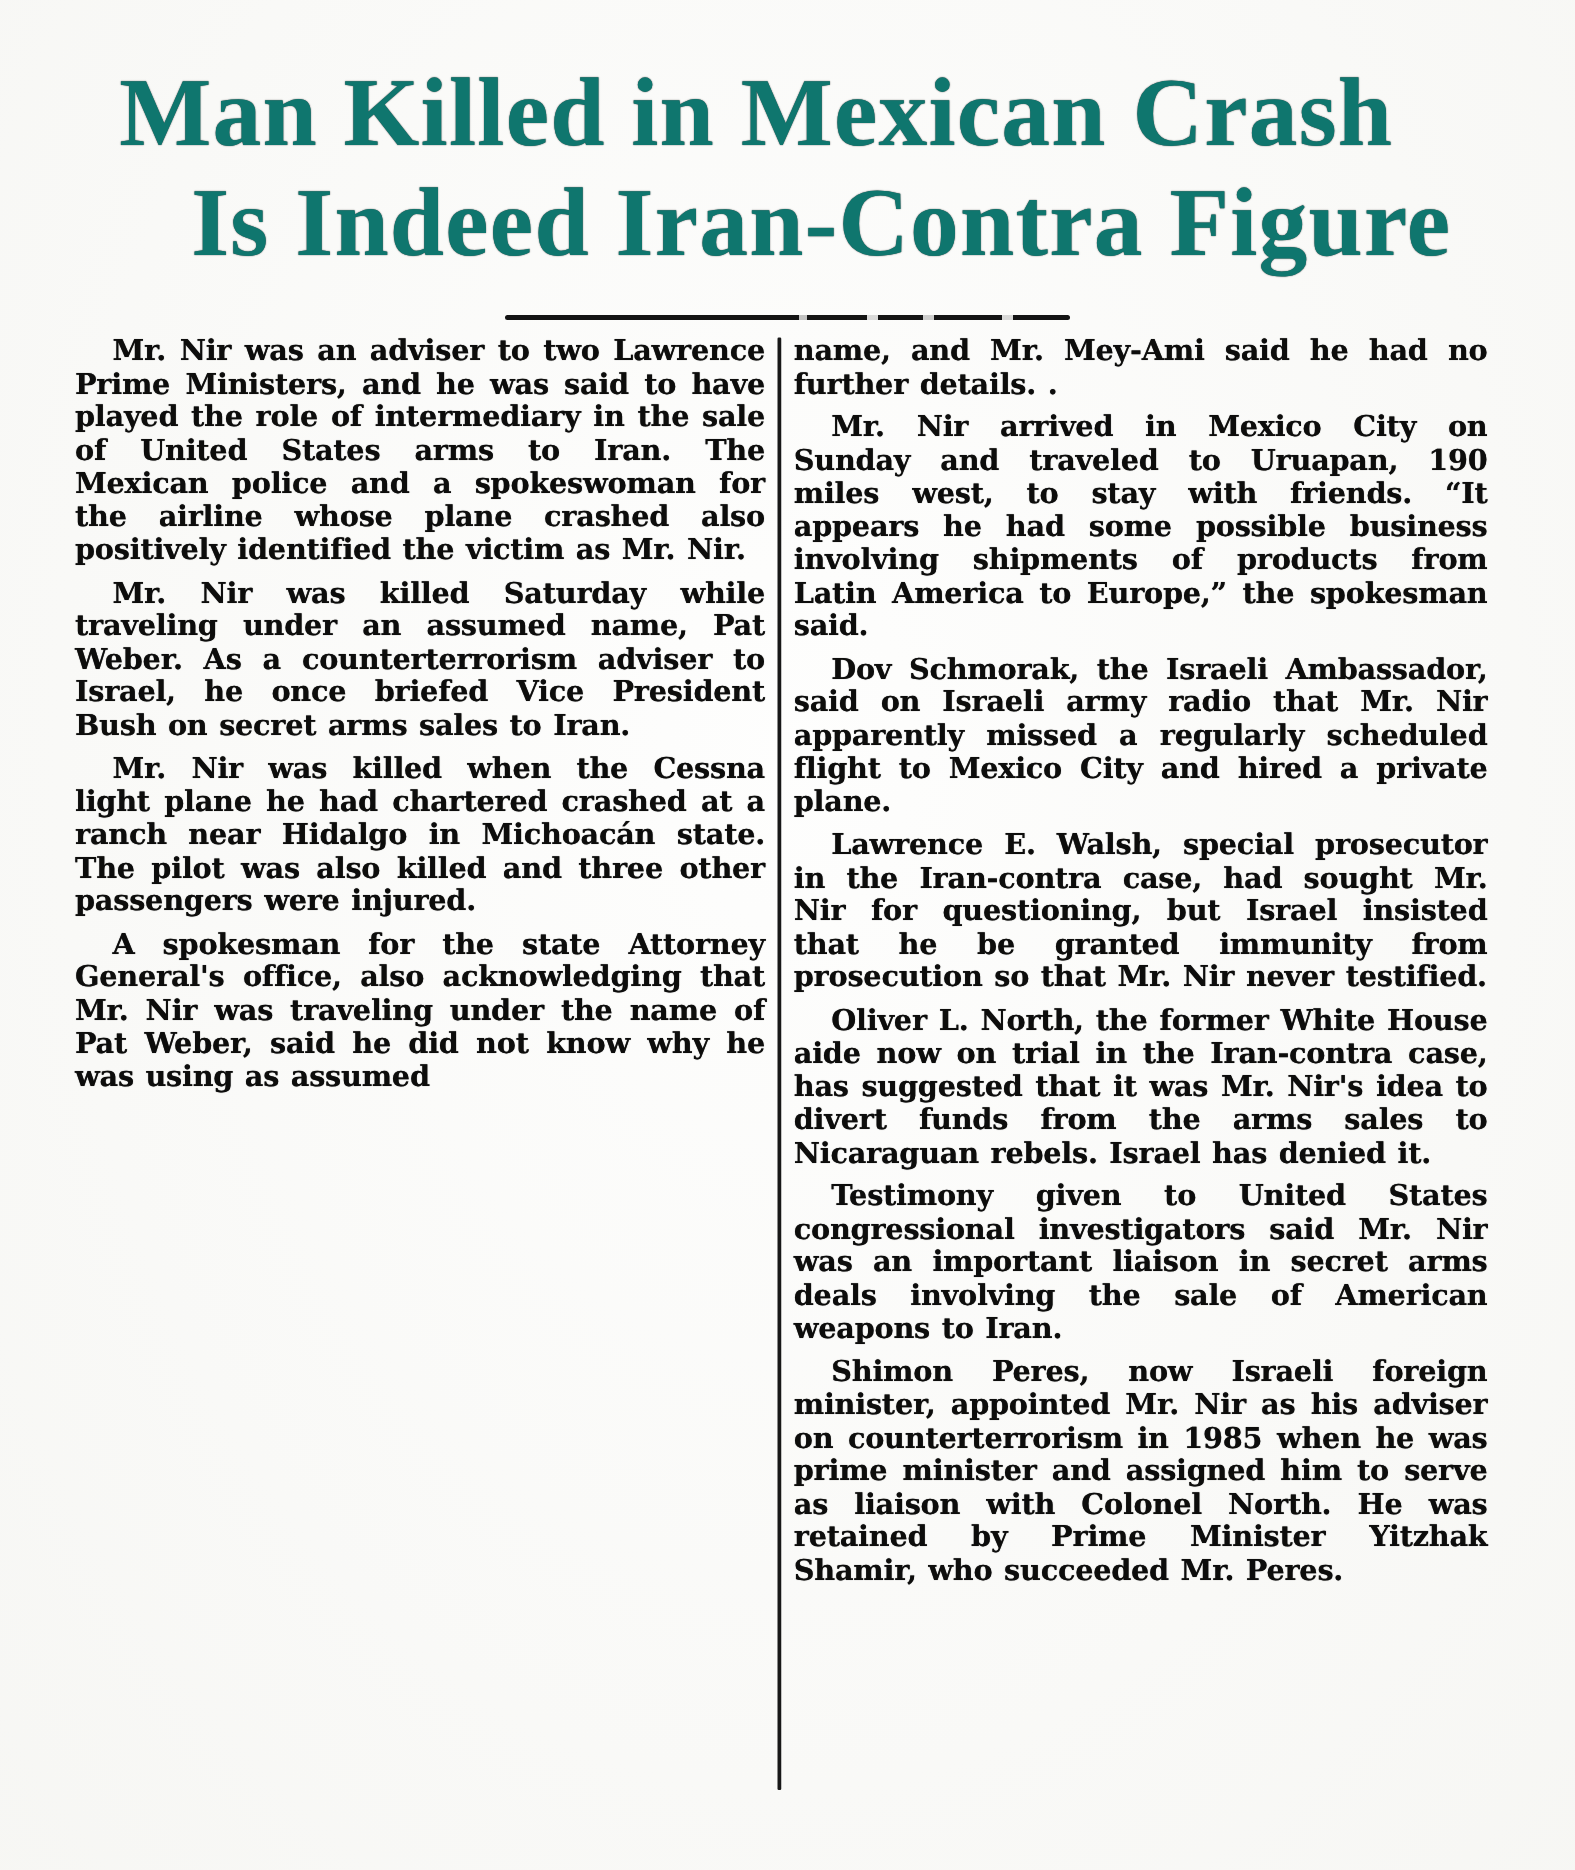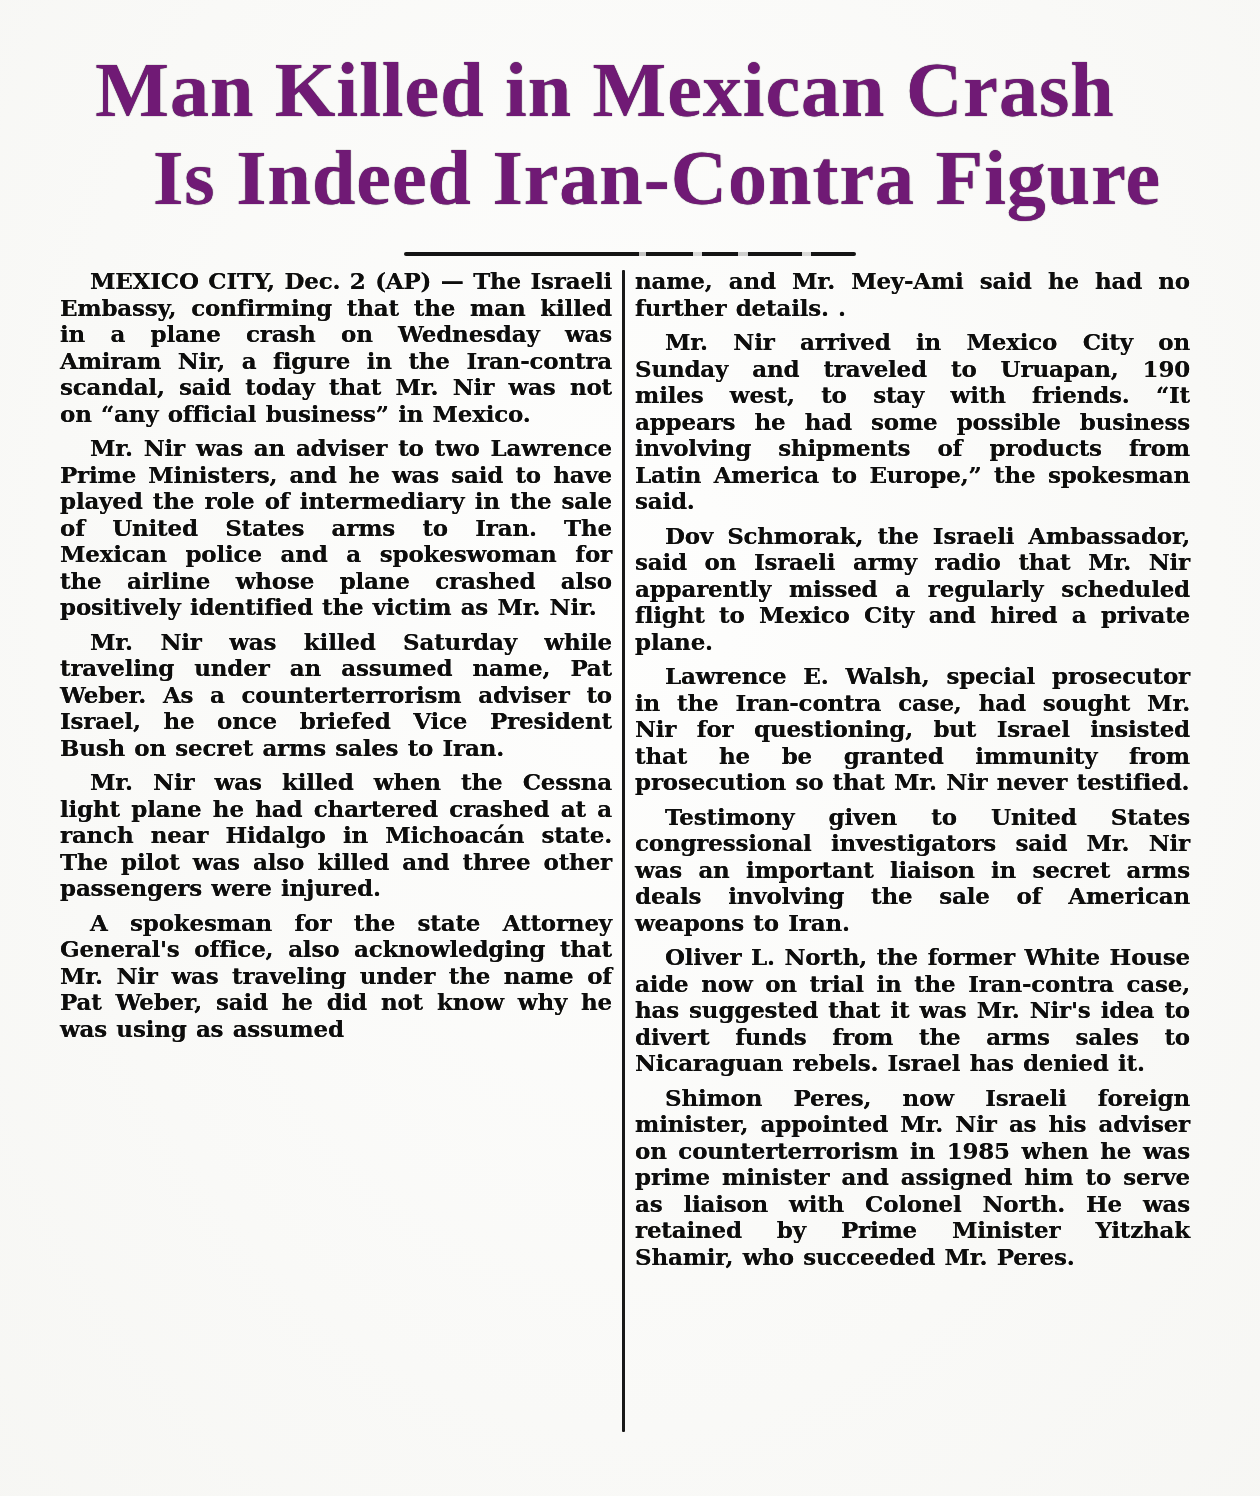--- a/index.html
+++ b/index.html
@@ -13,21 +13,21 @@
   .paper{
     position:absolute;inset:0;
     background:
       radial-gradient(ellipse at 50% 40%, rgba(255,255,255,0.6), rgba(230,230,225,0.25)),
       #fcfcfa;
   }
   .headline{
     position:absolute;
     top:46px;left:0;width:1260px;
     text-align:center;
-    color:#701a75;
+    color:#0f766e;
   }
   .headline .hl{
     font-family:"Liberation Serif","DejaVu Serif",serif;
     font-weight:700;
     font-size:78px;
     line-height:88px;
     letter-spacing:1px;
     white-space:nowrap;
     text-shadow:0 0 1px rgba(10,10,10,.85);
   }
@@ -84,29 +84,28 @@
 
 <div class="headline">
   <div class="hl hl1">Man Killed in Mexican Crash</div>
   <div class="hl hl2">Is Indeed Iran-Contra Figure</div>
 </div>
 
 <div class="headline-rule"></div>
 
 <div class="article">
   <div class="col col-left">
-      <p class="para">MEXICO CITY, Dec. 2 (AP) — The Israeli Embassy, confirming that the man killed in a plane crash on Wednesday was Amiram Nir, a figure in the Iran-contra scandal, said today that Mr. Nir was not on “any official business” in Mexico.</p>
       <p class="para">Mr. Nir was an adviser to two Lawrence Prime Ministers, and he was said to have played the role of intermediary in the sale of United States arms to Iran. The Mexican police and a spokeswoman for the airline whose plane crashed also positively identified the victim as Mr. Nir.</p>
       <p class="para">Mr. Nir was killed Saturday while traveling under an assumed name, Pat Weber. As a counterterrorism adviser to Israel, he once briefed Vice President Bush on secret arms sales to Iran.</p>
       <p class="para">Mr. Nir was killed when the Cessna light plane he had chartered crashed at a ranch near Hidalgo in Michoacán state. The pilot was also killed and three other passengers were injured.</p>
       <p class="para">A spokesman for the state Attorney General's office, also acknowledging that Mr. Nir was traveling under the name of Pat Weber, said he did not know why he was using as assumed</p>
     </div>
   <div class="col-rule"></div>
   <div class="col col-right">
       <p class="para cont">name, and Mr. Mey-Ami said he had no further details. .</p>
       <p class="para">Mr. Nir arrived in Mexico City on Sunday and traveled to Uruapan, 190 miles west, to stay with friends. “It appears he had some possible business involving shipments of products from Latin America to Europe,” the spokesman said.</p>
       <p class="para">Dov Schmorak, the Israeli Ambassador, said on Israeli army radio that Mr. Nir apparently missed a regularly scheduled flight to Mexico City and hired a private plane.</p>
       <p class="para">Lawrence E. Walsh, special prosecutor in the Iran-contra case, had sought Mr. Nir for questioning, but Israel insisted that he be granted immunity from prosecution so that Mr. Nir never testified.</p>
+      <p class="para">Oliver L. North, the former White House aide now on trial in the Iran-contra case, has suggested that it was Mr. Nir's idea to divert funds from the arms sales to Nicaraguan rebels. Israel has denied it.</p>
       <p class="para">Testimony given to United States congressional investigators said Mr. Nir was an important liaison in secret arms deals involving the sale of American weapons to Iran.</p>
-      <p class="para">Oliver L. North, the former White House aide now on trial in the Iran-contra case, has suggested that it was Mr. Nir's idea to divert funds from the arms sales to Nicaraguan rebels. Israel has denied it.</p>
       <p class="para">Shimon Peres, now Israeli foreign minister, appointed Mr. Nir as his adviser on counterterrorism in 1985 when he was prime minister and assigned him to serve as liaison with Colonel North. He was retained by Prime Minister Yitzhak Shamir, who succeeded Mr. Peres.</p>
     </div>
 </div>
 
 </body></html>

